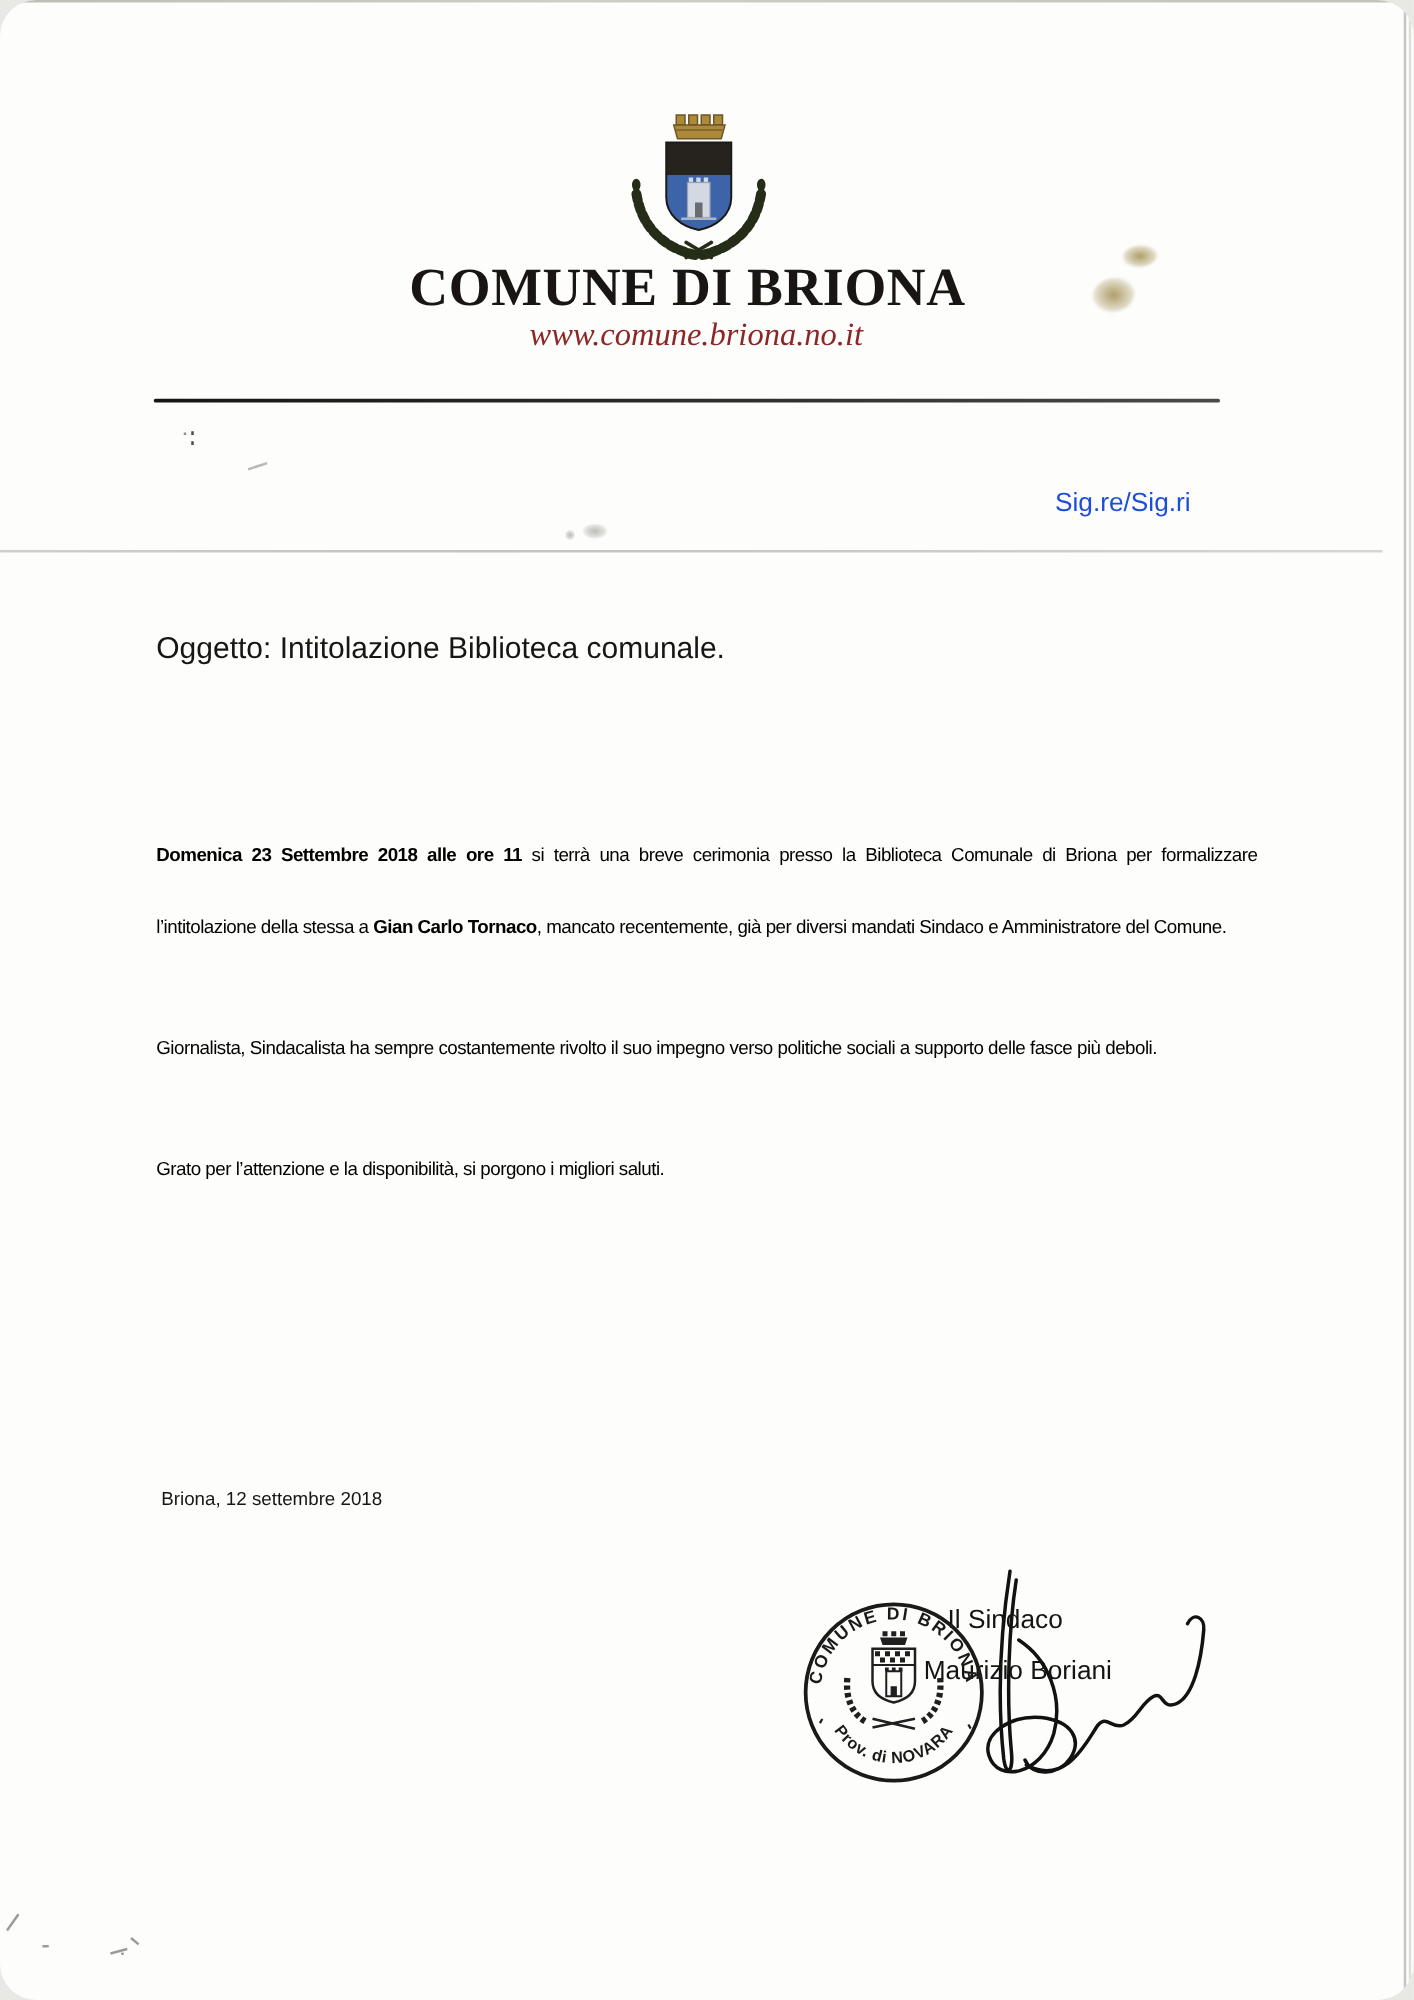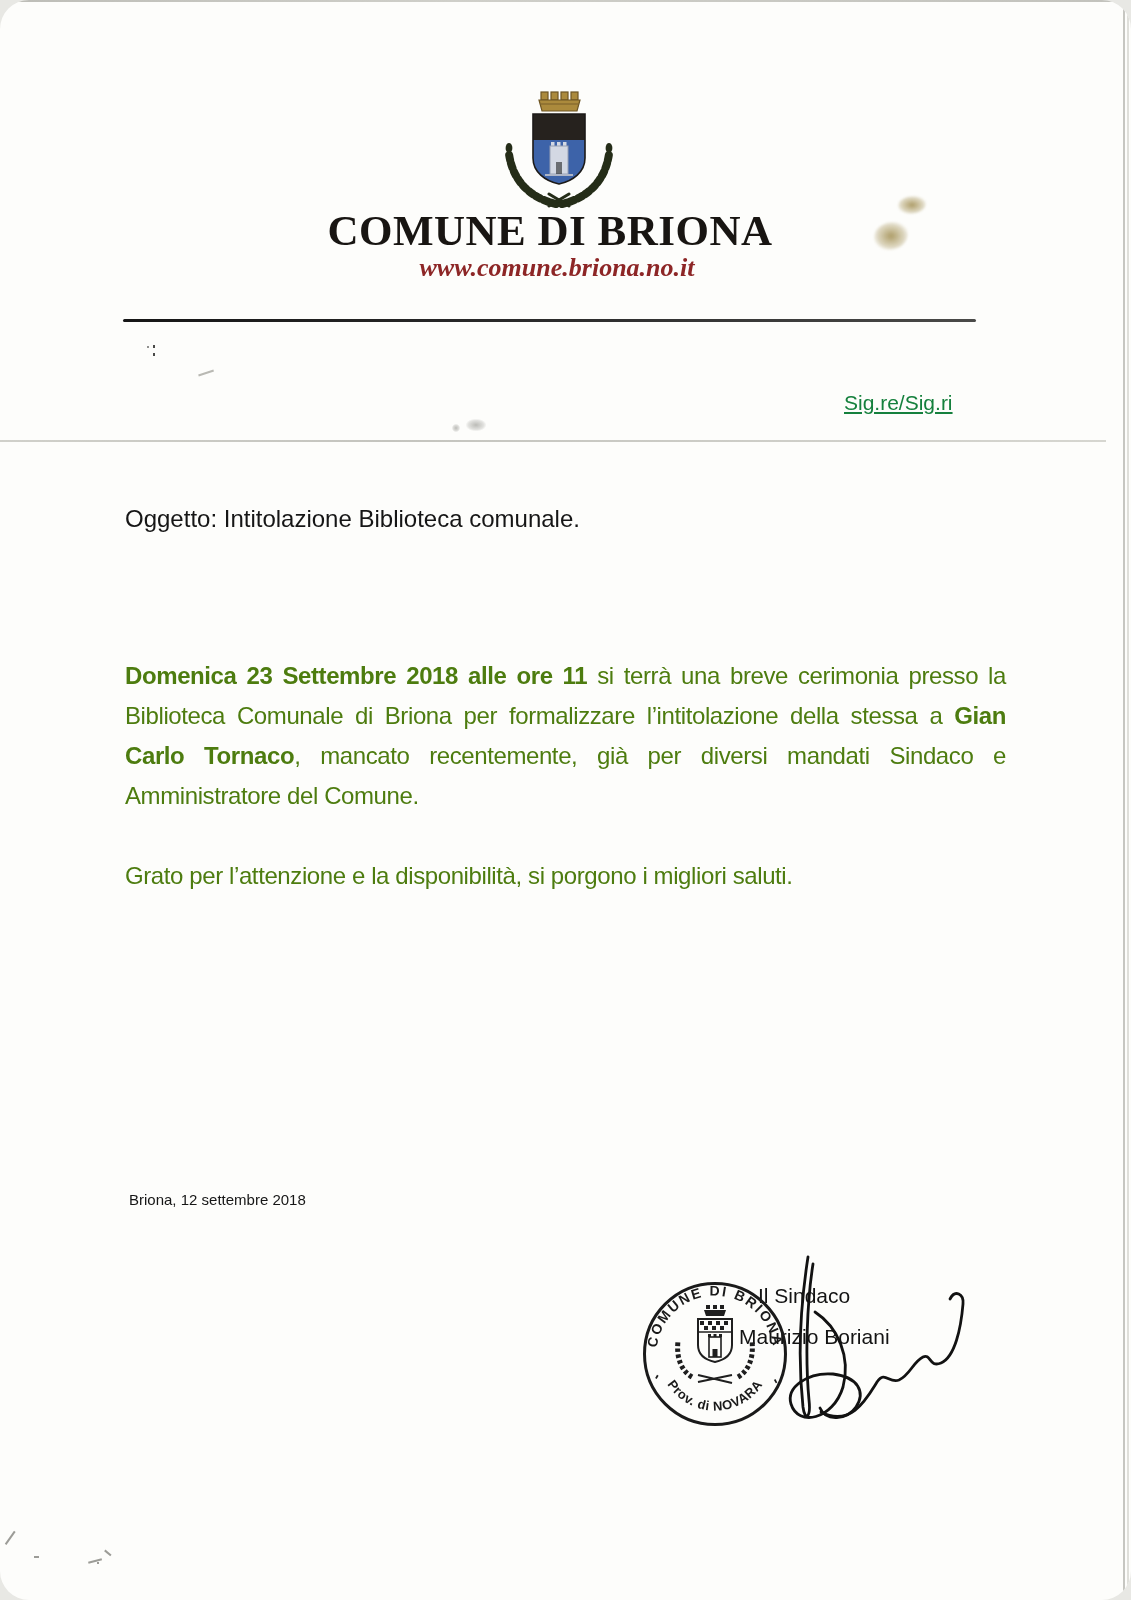--- a/index.html
+++ b/index.html
@@ -15,40 +15,40 @@
   .scan-right2{top:0;left:1127px;width:2px;height:1600px;background:#dfdfda;}
   
   .crest{left:503px;top:90px;}
   .org-name{
     left:0;top:206px;width:1100px;text-align:center;
     font-family:"Liberation Serif",serif;font-weight:bold;font-size:43px;
     letter-spacing:.5px;color:#181512;
   }
   .website{
     left:0;top:253px;width:1114px;text-align:center;
-    font-family:"Liberation Serif",serif;font-weight:bold;font-style:italic;
+    font-family:"Liberation Serif",serif;font-weight:normal;font-style:italic;
     font-size:26px;color:#8d2626;
   }
   .header-rule{left:123px;top:319px;width:853px;height:3px;border-radius:2px;
     background:linear-gradient(to right,#161616,#2e2e2e 55%,#4a4a48);}
   .faint-rule{left:0;top:440px;width:1106px;height:2px;
     background:linear-gradient(to right,#d0d0ca,#c4c4be 35%,#d6d6d0);}
   
   .dot{background:#4a4a48;width:2px;height:3px;}
   .tick{background:#b9b9b3;}
   .g-smudge{filter:blur(.6px);opacity:.6;background:radial-gradient(ellipse,#8f8f89 0%,rgba(143,143,137,.4) 55%,transparent 75%);}
   .o-smudge{filter:blur(1px);border-radius:55% 42% 58% 45%;
     background:radial-gradient(ellipse at 50% 50%,rgba(148,126,56,.75) 0%,rgba(148,126,56,.3) 55%,transparent 78%);}
   .bl-mark{background:#9c9c97;}
   
-  .recipients{left:844px;top:391px;font-size:21px;color:#15803d;text-decoration:underline;}
+  .recipients{left:844px;top:391px;font-size:21px;color:#1d4ed8;}
   .subject{left:125px;top:505px;font-size:24px;color:#161616;}
   .letter-body{left:125px;top:656px;width:881px;}
   .letter-body p{
-    margin:0 0 40px 0;font-size:24px;line-height:40px;color:#4d7c0f;
+    margin:0 0 40px 0;font-size:15px;line-height:57px;color:#000000;
     text-align:justify;text-align-last:left;letter-spacing:-.4px;
   }
   .letter-body p span.b{font-weight:bold;}
   .dateline{left:129px;top:1191px;font-size:15px;color:#161616;}
   .sig-role{left:758px;top:1284px;font-size:21px;color:#141414;z-index:2;}
   .sig-name{left:739px;top:1325px;font-size:21px;color:#141414;z-index:2;}
   .stamp{left:640px;top:1279px;z-index:3;}
   .signature{left:763px;top:1242px;z-index:4;}
 </style>
 </head>
@@ -108,20 +108,21 @@
   <div class="abs g-smudge" style="left:452px;top:424px;width:8px;height:8px;"></div>
   <div class="abs g-smudge" style="left:466px;top:419px;width:20px;height:12px;"></div>
   <div class="abs o-smudge" style="left:898px;top:196px;width:28px;height:18px;"></div>
   <div class="abs o-smudge" style="left:874px;top:222px;width:34px;height:28px;"></div>
 
   <div class="abs recipients">Sig.re/Sig.ri</div>
   <div class="abs subject">Oggetto: Intitolazione Biblioteca comunale.</div>
 
   <div class="abs letter-body">
     <p><span class="b">Domenica 23 Settembre 2018 alle ore 11</span><span> si terrà una breve cerimonia presso la Biblioteca Comunale di Briona per formalizzare l’intitolazione della stessa a </span><span class="b">Gian Carlo Tornaco</span><span>, mancato recentemente, già per diversi mandati Sindaco e Amministratore del Comune.</span></p>
+    <p><span>Giornalista, Sindacalista ha sempre costantemente rivolto il suo impegno verso politiche sociali a supporto delle fasce più deboli.</span></p>
     <p><span>Grato per l’attenzione e la disponibilità, si porgono i migliori saluti.</span></p>
   </div>
 
   <div class="abs dateline">Briona, 12 settembre 2018</div>
 
   <div class="abs sig-role">Il Sindaco</div>
   <div class="abs sig-name">Maurizio Boriani</div>
 
   <svg class="abs stamp" width="150" height="150" viewBox="0 0 150 150">
     <defs>

